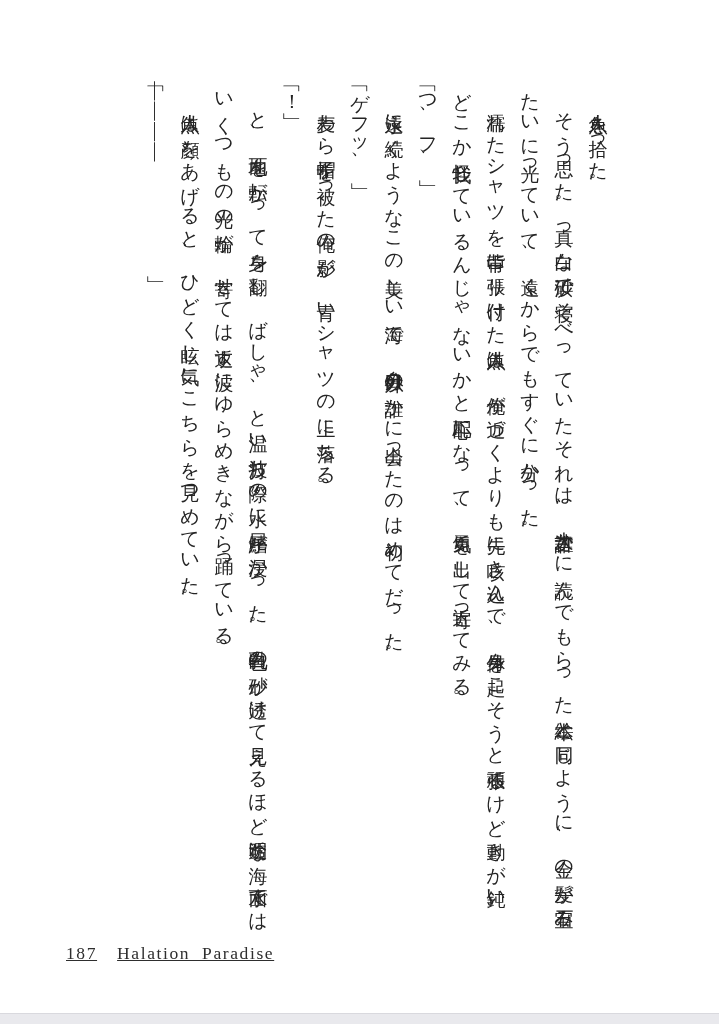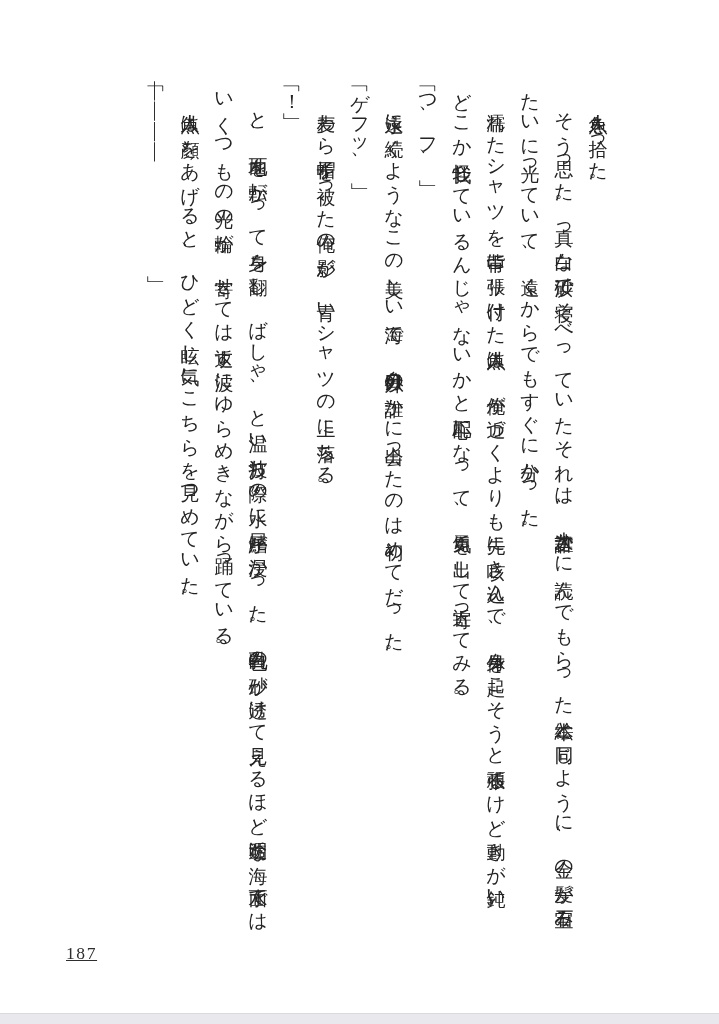--- a/index.html
+++ b/index.html
@@ -78,17 +78,18 @@
     <p class="para">「ゲフッ、」</p>
     <p class="para indent">麦わら帽子を被った俺の影が、青いシャツの上に落ちる。</p>
     <p class="para">「！」</p>
     <p class="para indent">と、地面を転がって身を翻し、ばしゃ、と温い波打ち際の水に尾鰭が浸かった。乳白色の砂が透けて見えるほど透明な海。水面ではいくつもの光の輪が、寄せては返す波にゆらめきながら踊っている。</p>
     <p class="para indent">人魚は顔をあげると、ひどく眩し気にこちらを見つめていた。</p>
     <p class="para">「――――　　　　　」</p>
   </main>
 
   <footer class="footer">
     <span class="page-number">187</span>
+    <span class="book-title">Halation Paradise</span>
   </footer>
 
   <div class="bottom-bar"></div>
 
 </div>
 
 </body></html>

